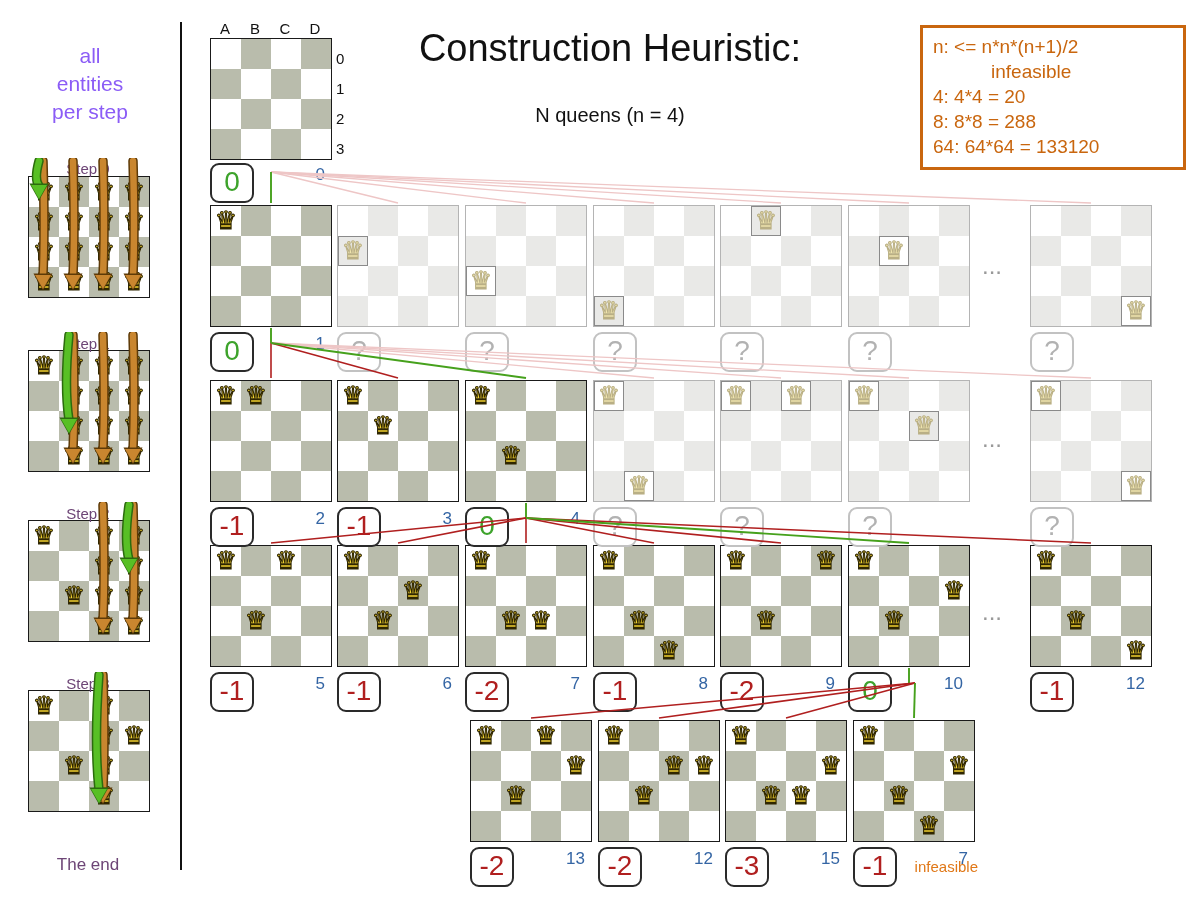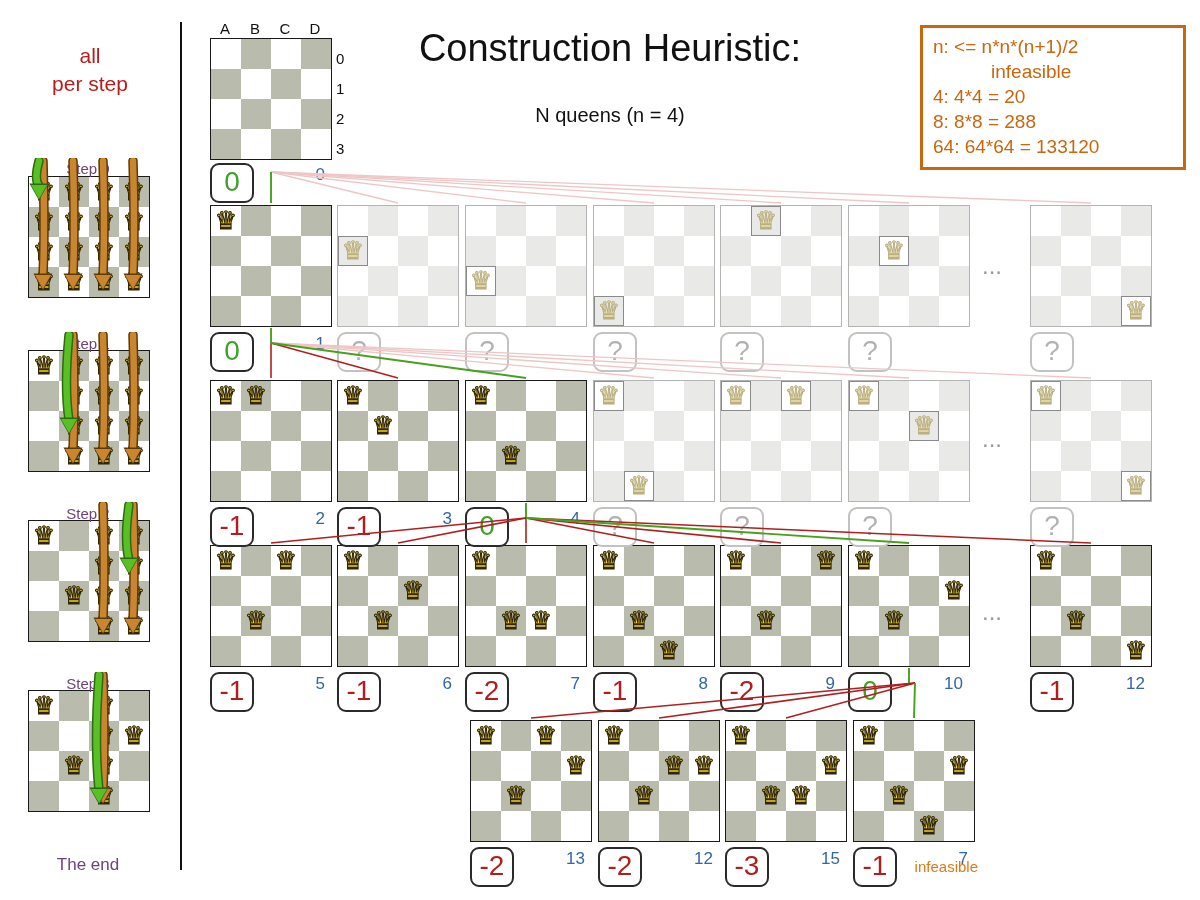--- a/index.html
+++ b/index.html
@@ -1,20 +1,20 @@
 <!DOCTYPE html>
 <html><head>
 <meta charset="utf-8">
 <style>
   html,body{margin:0;padding:0;background:#fff;}
   .canvas{position:relative;width:1200px;height:900px;background:#fff;overflow:hidden;
           font-family:"Liberation Sans",sans-serif;}
   .sep{position:absolute;left:180px;top:22px;width:2px;height:848px;background:#111;}
   .caption{position:absolute;left:5px;top:42px;width:170px;text-align:center;
-           color:#b91c1c;font-size:21px;line-height:28px;}
+           color:#8b5cf6;font-size:21px;line-height:28px;}
   .title{position:absolute;left:350px;top:26px;width:520px;text-align:center;
          color:#111;font-size:38px;line-height:44px;}
   .subtitle{position:absolute;left:350px;top:104px;width:520px;text-align:center;
             color:#111;font-size:20px;}
   .infobox{position:absolute;left:920px;top:25px;width:266px;border:3px solid #c9660e;
            padding:6px 8px 8px 10px;color:#c9660e;font-size:19px;line-height:25px;box-sizing:border-box;}
   .il-center{padding-left:58px;}
   .endlabel{position:absolute;left:18px;top:855px;width:140px;text-align:center;
             color:#6d4576;font-size:17px;}
   .infeasible{position:absolute;left:848px;top:858px;width:130px;text-align:right;
@@ -42,20 +42,21 @@
   .steplabel{position:absolute;width:120px;text-align:center;color:#6d4576;font-size:15px;z-index:3;}
   .stepsvg{position:absolute;z-index:4;pointer-events:none;}
   #lines-svg{position:absolute;left:0;top:0;z-index:4;pointer-events:none;}
 </style>
 </head>
 <body>
 
 <div class="canvas">
   <div class="caption">
     <div>all</div>
+    <div>entities</div>
     <div>per step</div>
   </div>
   <div class="sep"></div>
 
   <div class="title">
     <div>Construction Heuristic:</div>
   </div>
   <div class="subtitle">N queens (n = 4)</div>
 
   <div class="infobox">

